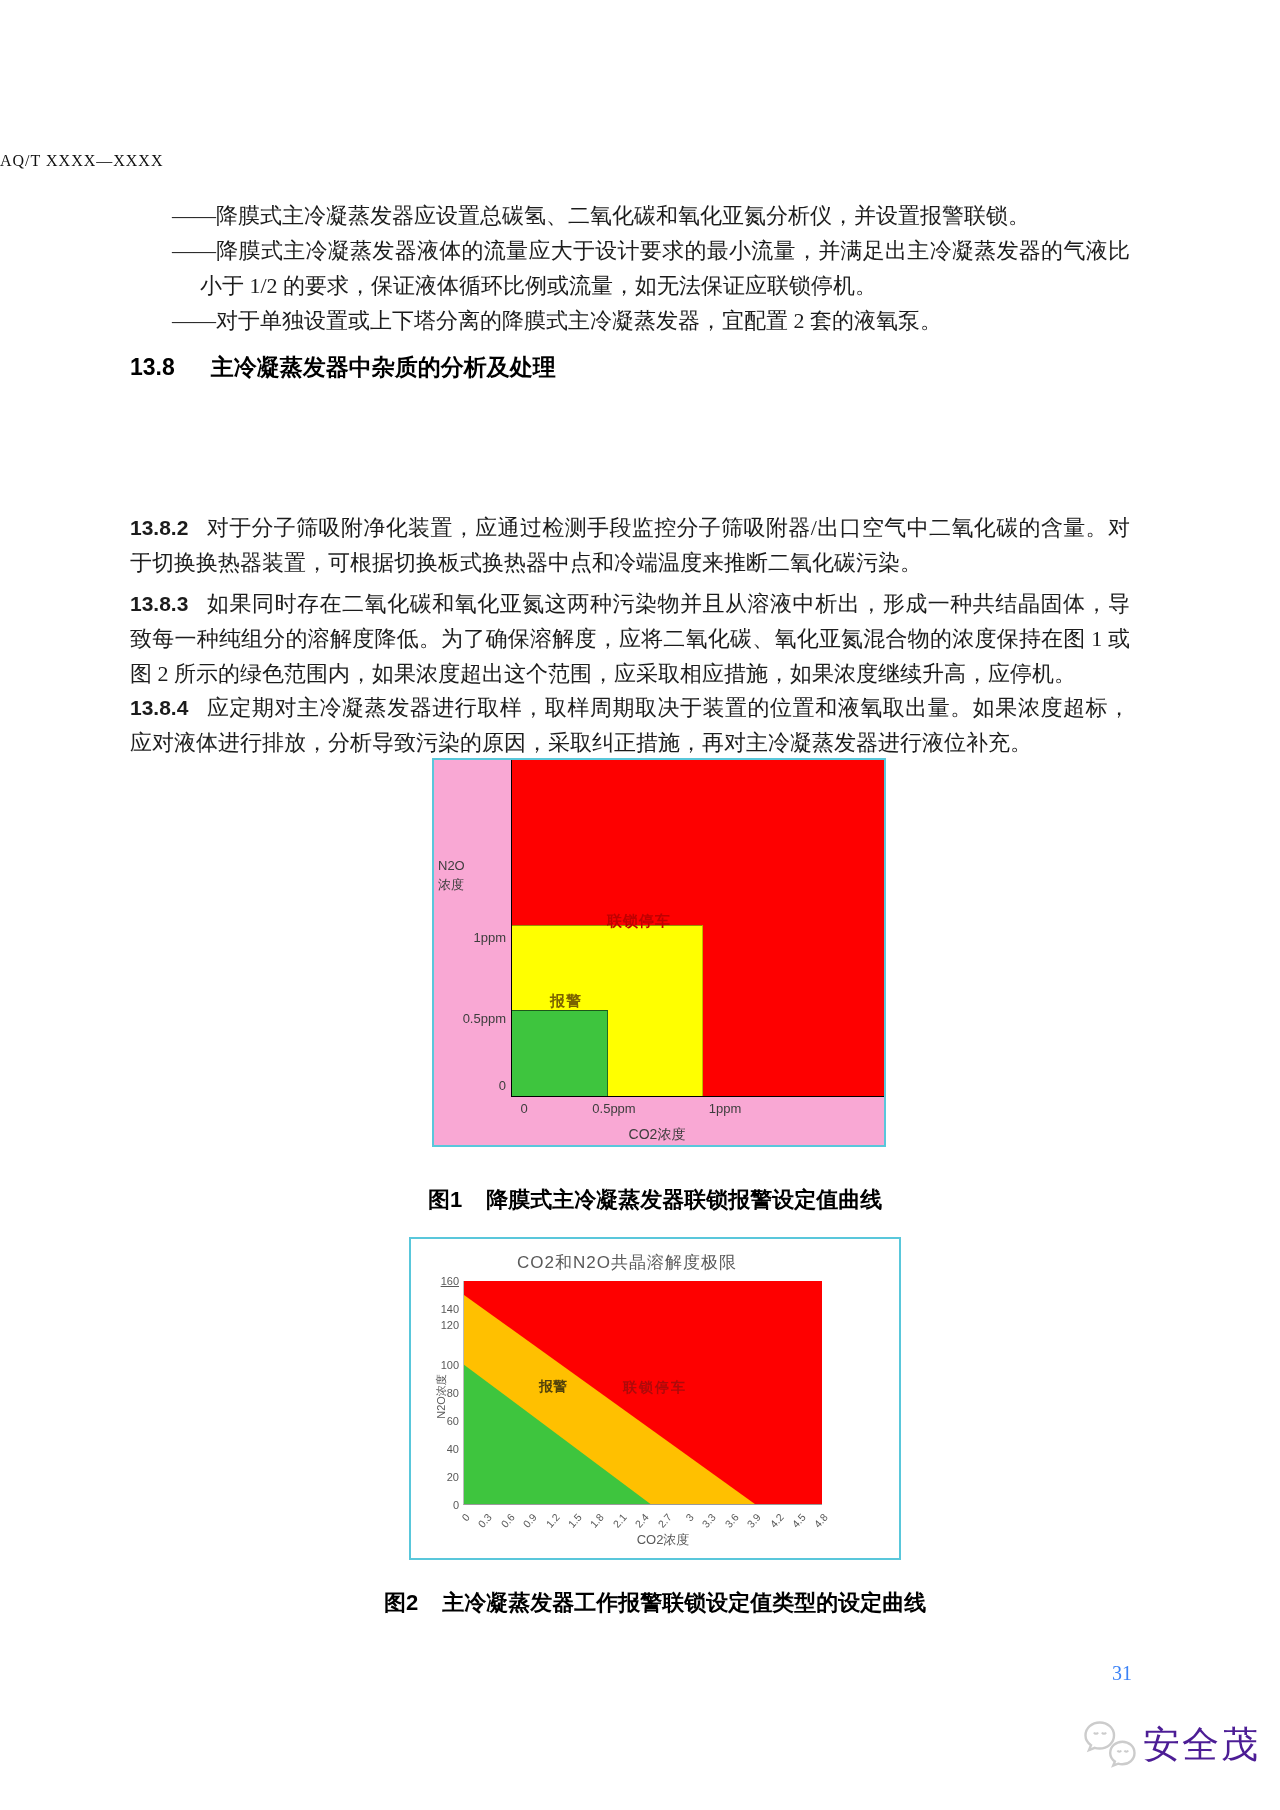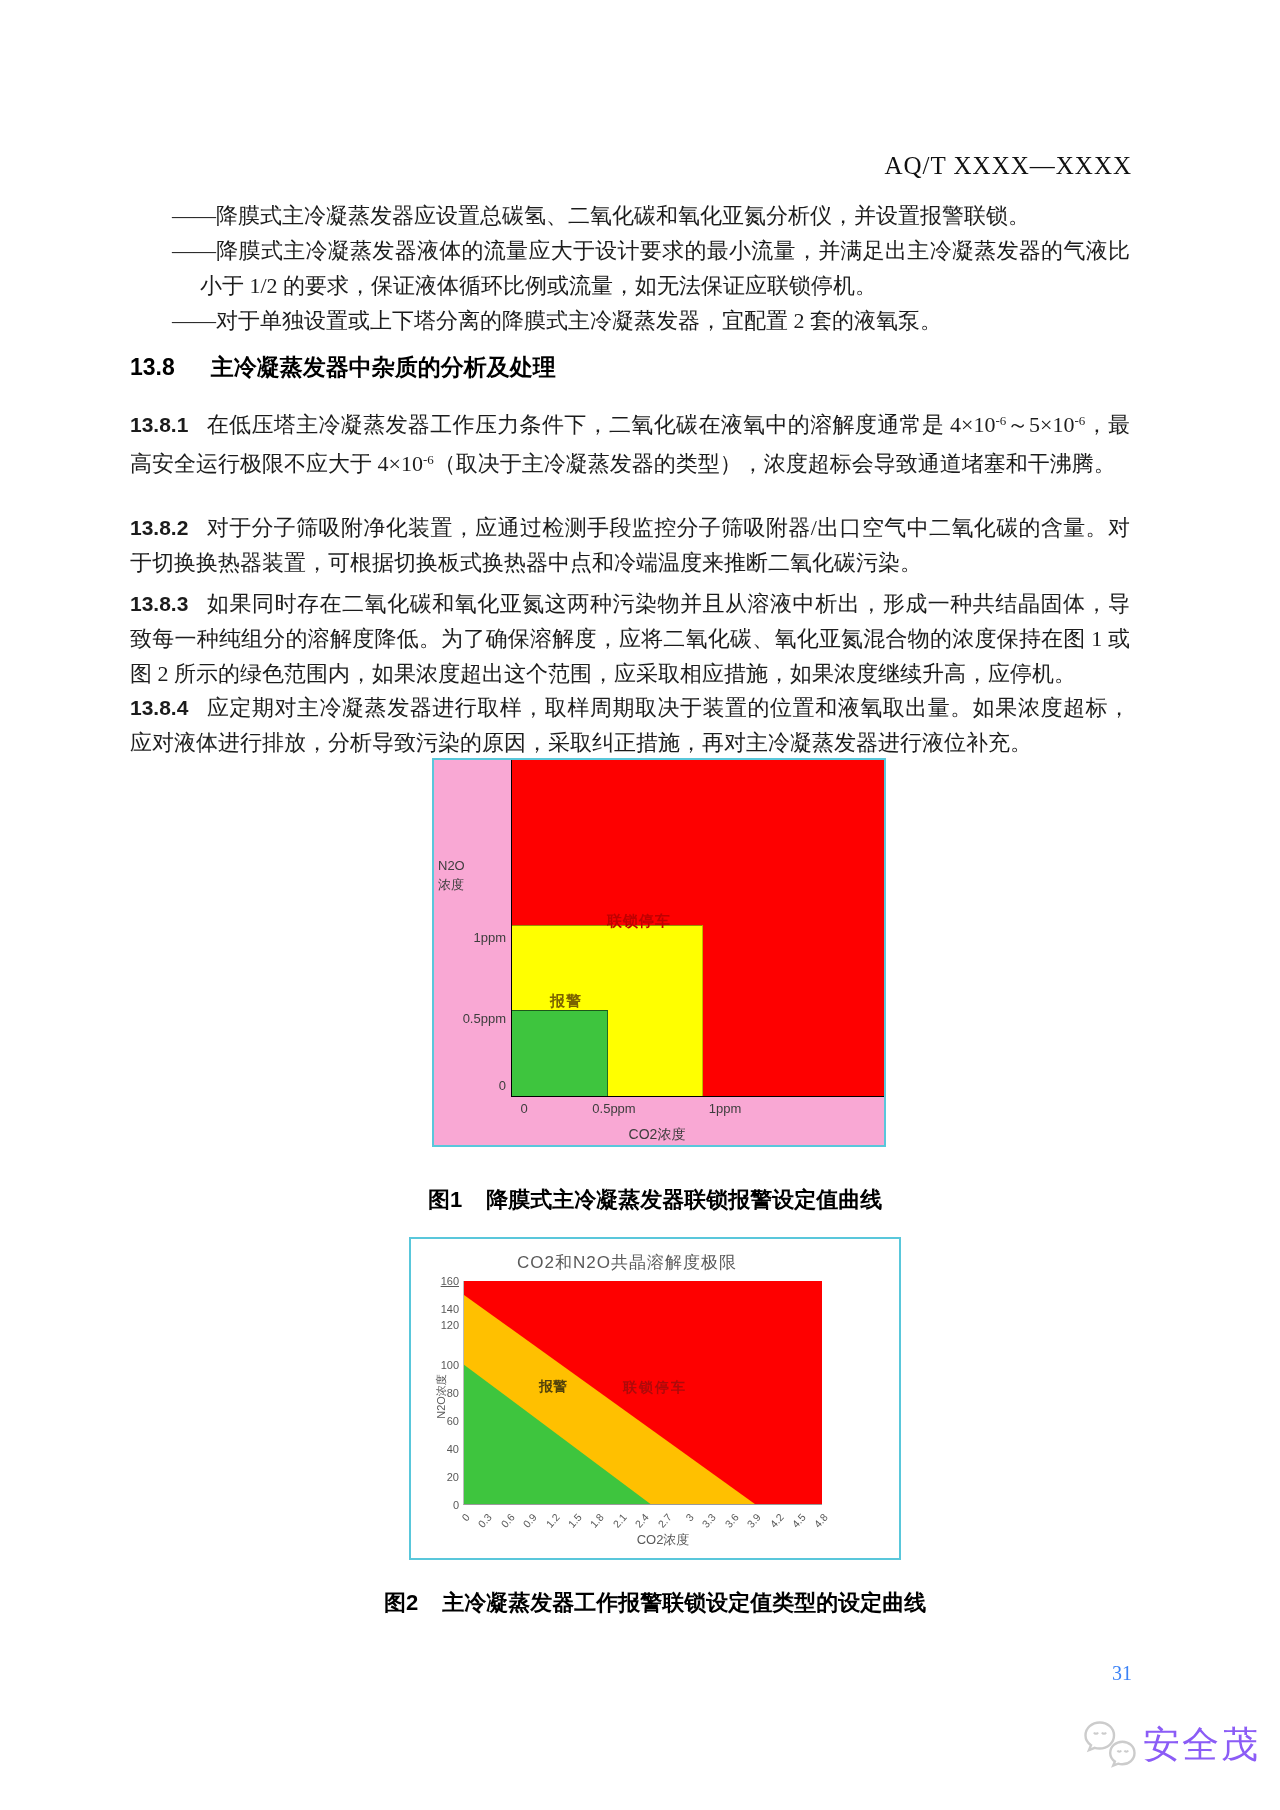--- a/index.html
+++ b/index.html
@@ -3,22 +3,22 @@
 <meta charset="utf-8">
 <style>
   html,body { margin:0; padding:0; background:#ffffff; }
   .page {
     position:relative; width:1280px; height:1810px; background:#ffffff;
     font-family:"Liberation Serif","DejaVu Serif",serif; color:#1c1c1c;
     overflow:hidden;
   }
   
   .doc-code {
-    position:absolute; top:152px; left:0; width:1132px; text-align:right;
-    font-size:25px; letter-spacing:1px; color:#111;
+    position:absolute; top:152px; left:0; width:1132px; text-align:left;
+    font-size:16px; letter-spacing:1px; color:#111;
     font-family:"Liberation Serif",serif;
   }
   
   .bodycol { position:absolute; left:130px; width:1000px; }
   .bodycol p { margin:0; font-size:22px; line-height:35px; text-align:justify; }
   .bullets { top:198px;font-family:Liberation Serif, serif; }
   .bullet { padding-left:42px; }
   .bullet.hang { padding-left:70px; text-indent:-28px; }
   .sec-heading {
     position:absolute; left:130px; top:352px; width:1000px;
@@ -99,39 +99,38 @@
     transform-origin:100% 0; }
   .fig2 .ylab { position:absolute; left:-10px; top:150px; width:80px; text-align:center;
     font-size:11px; color:#595959; transform:rotate(-90deg); }
   .fig2 .xlab { position:absolute; top:292px; left:252px; transform:translateX(-50%);
     font-size:13px; color:#595959; }
   
   .page-number { position:absolute; left:1112px; top:1662px; font-size:20px; color:#3b82f6; }
   .watermark { position:absolute; left:1083px; top:1720px; display:flex;
     align-items:center; color:#c9c9c9;
     font-family:"Liberation Sans","DejaVu Sans",sans-serif; }
-  .watermark .wm-text { font-size:37px; letter-spacing:2px; color:#8b5cf6; }
+  .watermark .wm-text { font-size:37px; letter-spacing:2px; color:#4c1d95; }
   .watermark svg { margin-right:6px; }
 </style>
 </head>
 <body>
 
 <div class="page">
 
   <div class="doc-code">AQ/T XXXX—XXXX</div>
 
   <div class="bodycol bullets" style="position:absolute; top:198px;">
     <p class="bullet">——降膜式主冷凝蒸发器应设置总碳氢、二氧化碳和氧化亚氮分析仪，并设置报警联锁。</p>
     <p class="bullet hang">——降膜式主冷凝蒸发器液体的流量应大于设计要求的最小流量，并满足出主冷凝蒸发器的气液比小于 1/2 的要求，保证液体循环比例或流量，如无法保证应联锁停机。</p>
     <p class="bullet">——对于单独设置或上下塔分离的降膜式主冷凝蒸发器，宜配置 2 套的液氧泵。</p>
   </div>
 
   <div class="sec-heading"><span class="secnum">13.8</span><span>主冷凝蒸发器中杂质的分析及处理</span></div>
 
-  <p class="clause" style="top:403px;"><span class="cnum">13.8.1</span><span>在低压塔主冷凝蒸发器工作压力条件下，二氧化碳在液氧中的溶解度通常是 4×10</span><span class="sup">-6</span><span>～5×10</span><span class="sup">-6</span><span>，最高安全运行极限不应大于 4×10</span><span class="sup">-6</span><span>（取决于主冷凝蒸发器的类型），浓度超标会导致通道堵塞和干沸腾。</span></p>
 
   <p class="clause" style="top:510px;"><span class="cnum">13.8.2</span><span>对于分子筛吸附净化装置，应通过检测手段监控分子筛吸附器/出口空气中二氧化碳的含量。对于切换换热器装置，可根据切换板式换热器中点和冷端温度来推断二氧化碳污染。</span></p>
 
   <p class="clause" style="top:586px;"><span class="cnum">13.8.3</span><span>如果同时存在二氧化碳和氧化亚氮这两种污染物并且从溶液中析出，形成一种共结晶固体，导致每一种纯组分的溶解度降低。为了确保溶解度，应将二氧化碳、氧化亚氮混合物的浓度保持在图 1 或图 2 所示的绿色范围内，如果浓度超出这个范围，应采取相应措施，如果浓度继续升高，应停机。</span></p>
 
   <p class="clause" style="top:690px;"><span class="cnum">13.8.4</span><span>应定期对主冷凝蒸发器进行取样，取样周期取决于装置的位置和液氧取出量。如果浓度超标，应对液体进行排放，分析导致污染的原因，采取纠正措施，再对主冷凝蒸发器进行液位补充。</span></p>
 
   <div class="fig1">
     <div class="ylab">
       <div>N2O</div>

